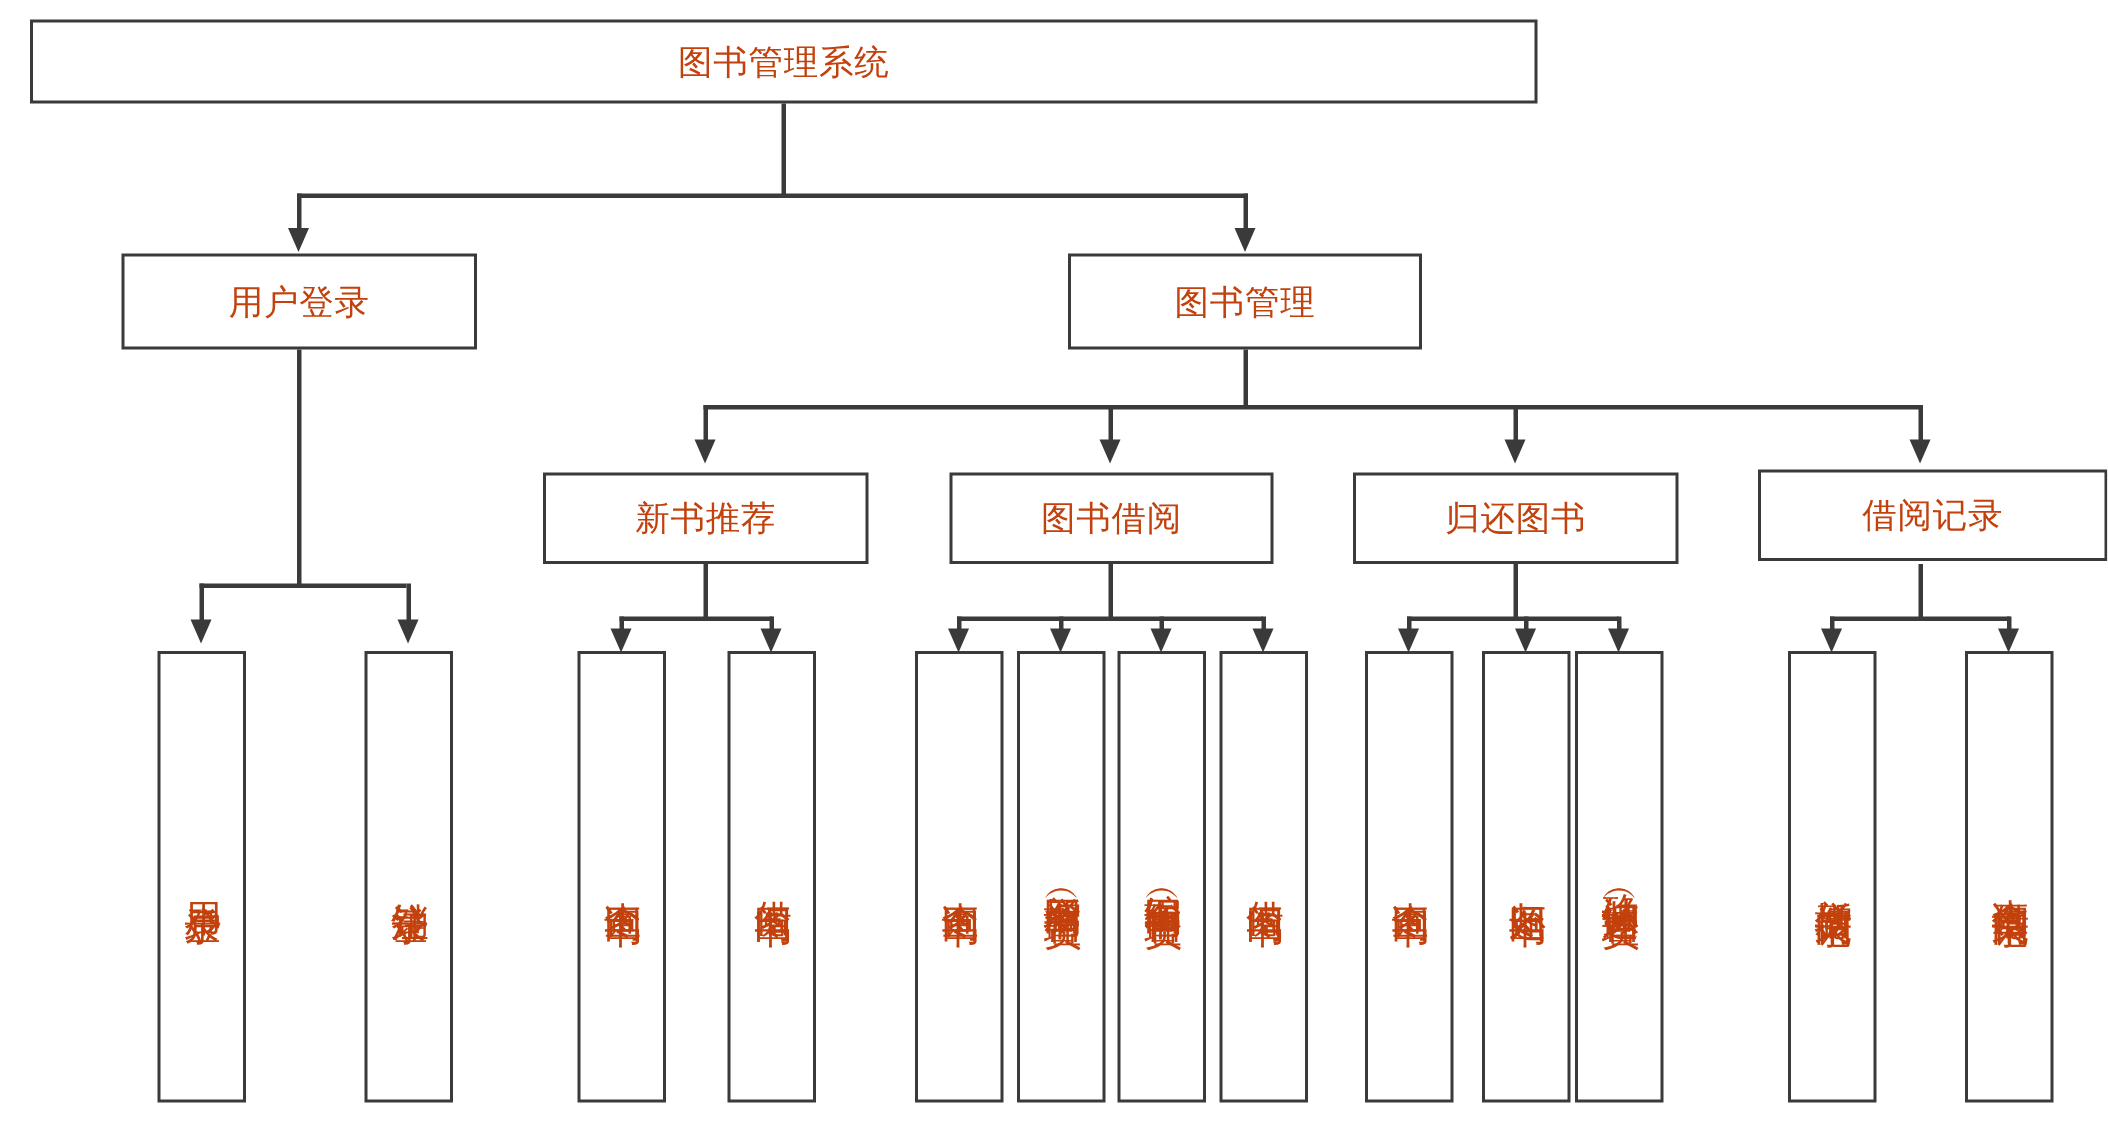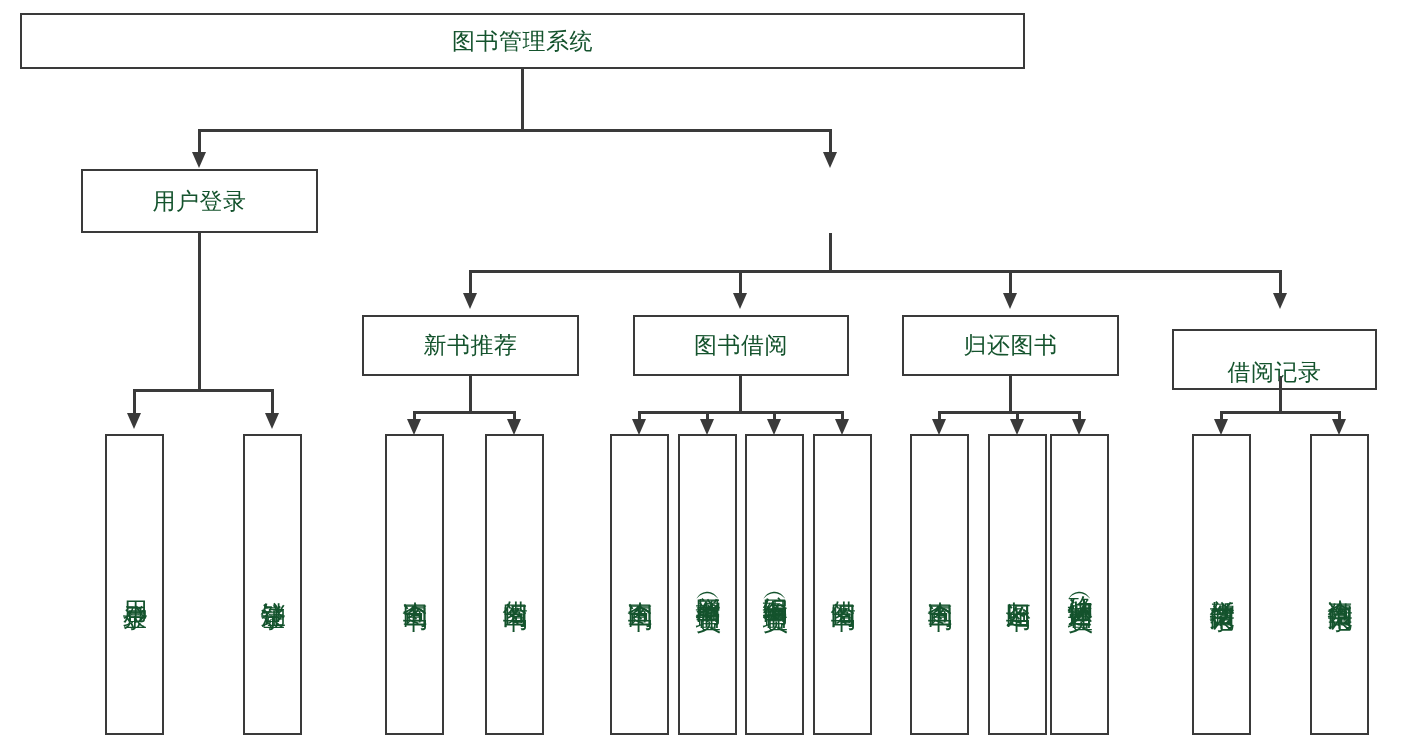--- a/index.html
+++ b/index.html
@@ -19,21 +19,21 @@
   }
   
   .node {
     position: absolute;
     box-sizing: border-box;
     background: #ffffff;
     border: 2.5px solid #3a3a3a;
     display: flex;
     align-items: center;
     justify-content: center;
-    color: #14532d;
+    color: #c2410c;
   }
   .node.horiz {
     font-size: 23px;
     letter-spacing: 0.5px;
   }
   
   .node.vert {
     writing-mode: vertical-rl;
     text-orientation: upright;
     font-size: 25px;
@@ -87,20 +87,23 @@
 
   <div class="hline" style="left:198px; top:129px; width:634px;"></div>
 
   <div class="vline" style="left:198px; top:129px; height:25px;"></div>
   <div class="arrow" style="left:192px; top:152px;"></div>
   <div class="vline" style="left:829px; top:129px; height:25px;"></div>
   <div class="arrow" style="left:823px; top:152px;"></div>
 
   <div class="node horiz" style="left:81px; top:169px; width:237px; height:64px;">
     <span class="lbl">用户登录</span>
+  </div>
+  <div class="node horiz" style="left:712px; top:169px; width:236px; height:64px;">
+    <span class="lbl">图书管理</span>
   </div>
 
   <div class="vline" style="left:198px; top:233px; height:158px;"></div>
   <div class="hline" style="left:133px; top:389px; width:138px;"></div>
   <div class="vline" style="left:133px; top:389px; height:26px;"></div>
   <div class="arrow" style="left:127px; top:413px;"></div>
   <div class="vline" style="left:271px; top:389px; height:26px;"></div>
   <div class="arrow" style="left:265px; top:413px;"></div>
 
   <div class="vline" style="left:829px; top:233px; height:39px;"></div>
@@ -116,21 +119,21 @@
 
   <div class="node horiz" style="left:362px; top:315px; width:217px; height:61px;">
     <span class="lbl">新书推荐</span>
   </div>
   <div class="node horiz" style="left:633px; top:315px; width:216px; height:61px;">
     <span class="lbl">图书借阅</span>
   </div>
   <div class="node horiz" style="left:902px; top:315px; width:217px; height:61px;">
     <span class="lbl">归还图书</span>
   </div>
-  <div class="node horiz" style="left:1172px; top:329px; width:205px; height:61px;align-items:flex-end;">
+  <div class="node horiz" style="left:1172px; top:313px; width:233px; height:61px;">
     <span class="lbl">借阅记录</span>
   </div>
 
   <div class="vline" style="left:469px; top:376px; height:38px;"></div>
   <div class="hline" style="left:413px; top:411px; width:102px;"></div>
   <div class="vline" style="left:413px; top:411px; height:12px;"></div>
   <div class="arrow" style="left:407px; top:419px;"></div>
   <div class="vline" style="left:513px; top:411px; height:12px;"></div>
   <div class="arrow" style="left:507px; top:419px;"></div>
 

